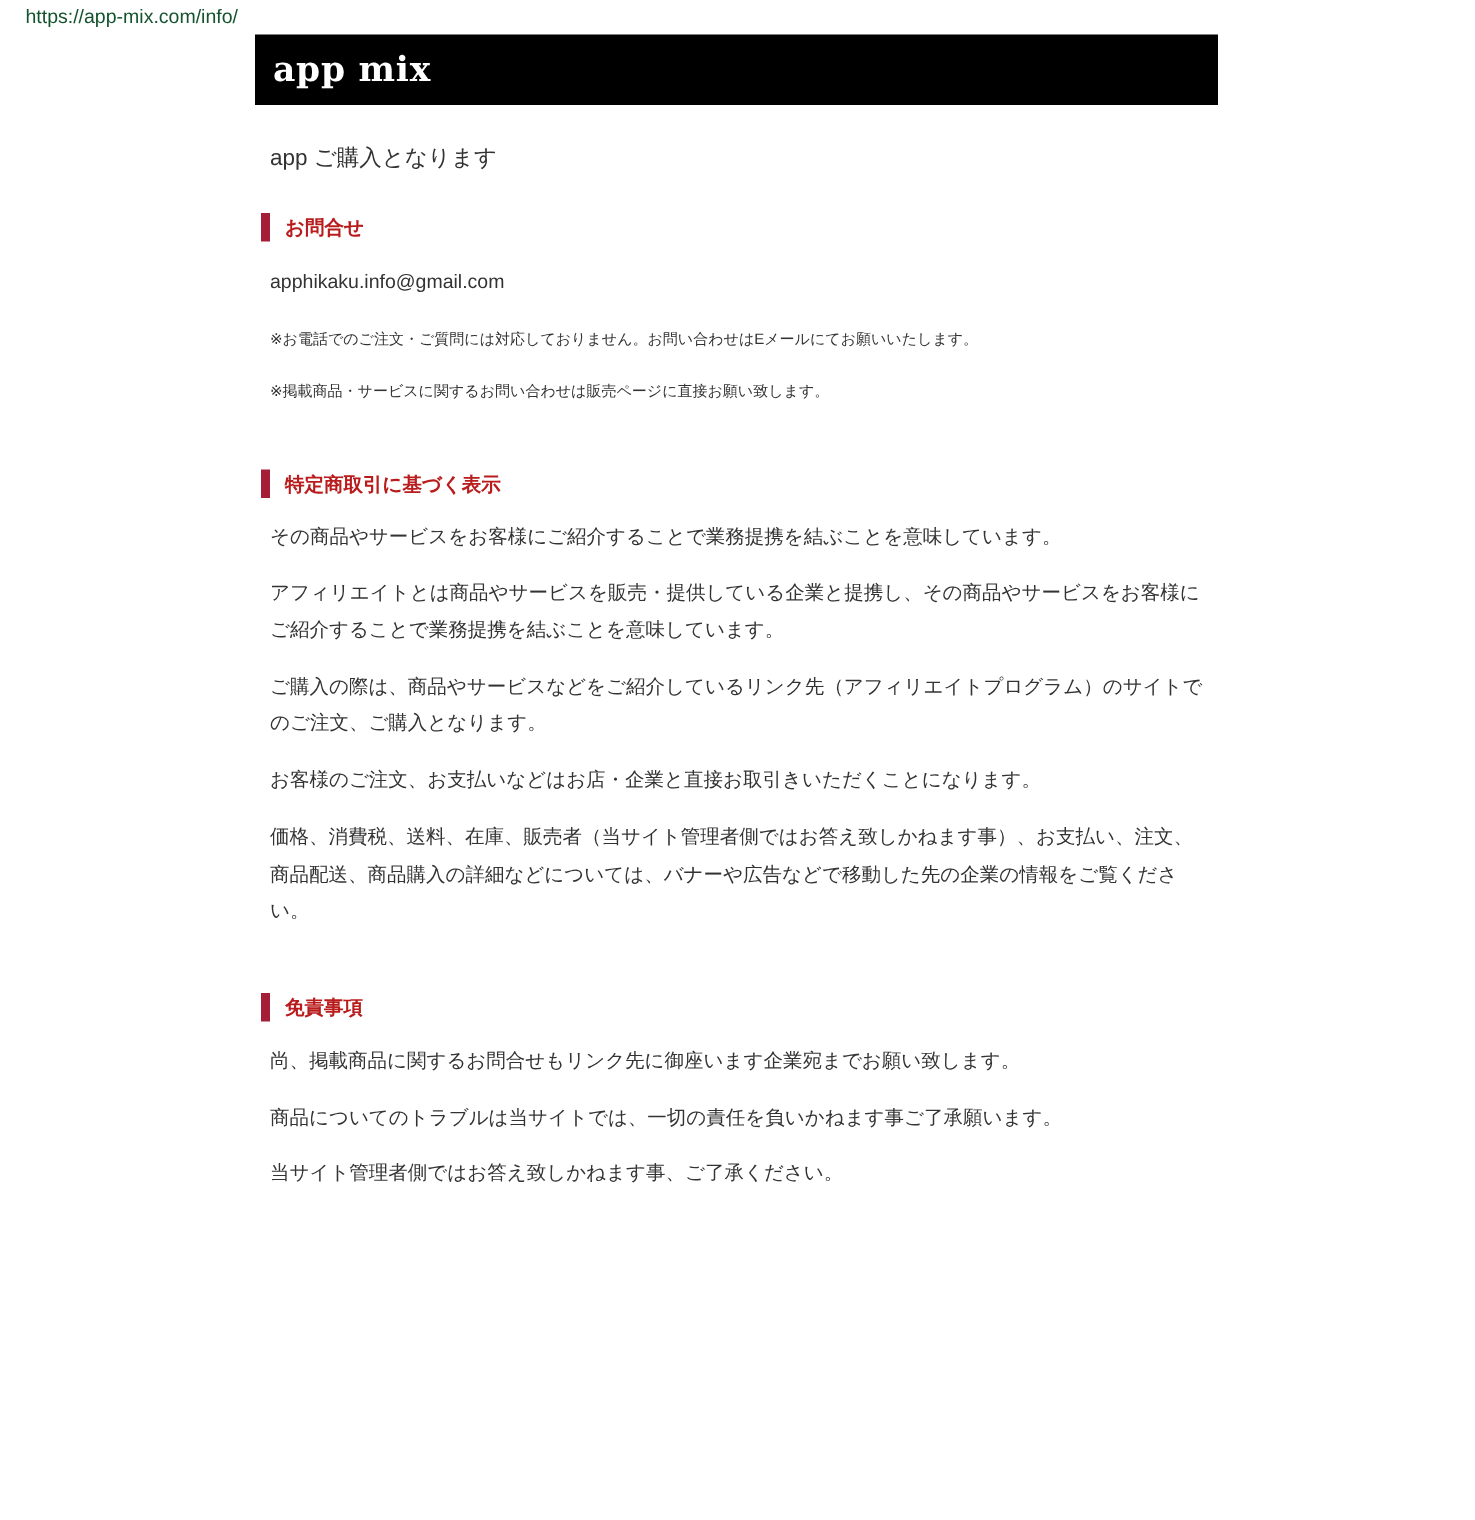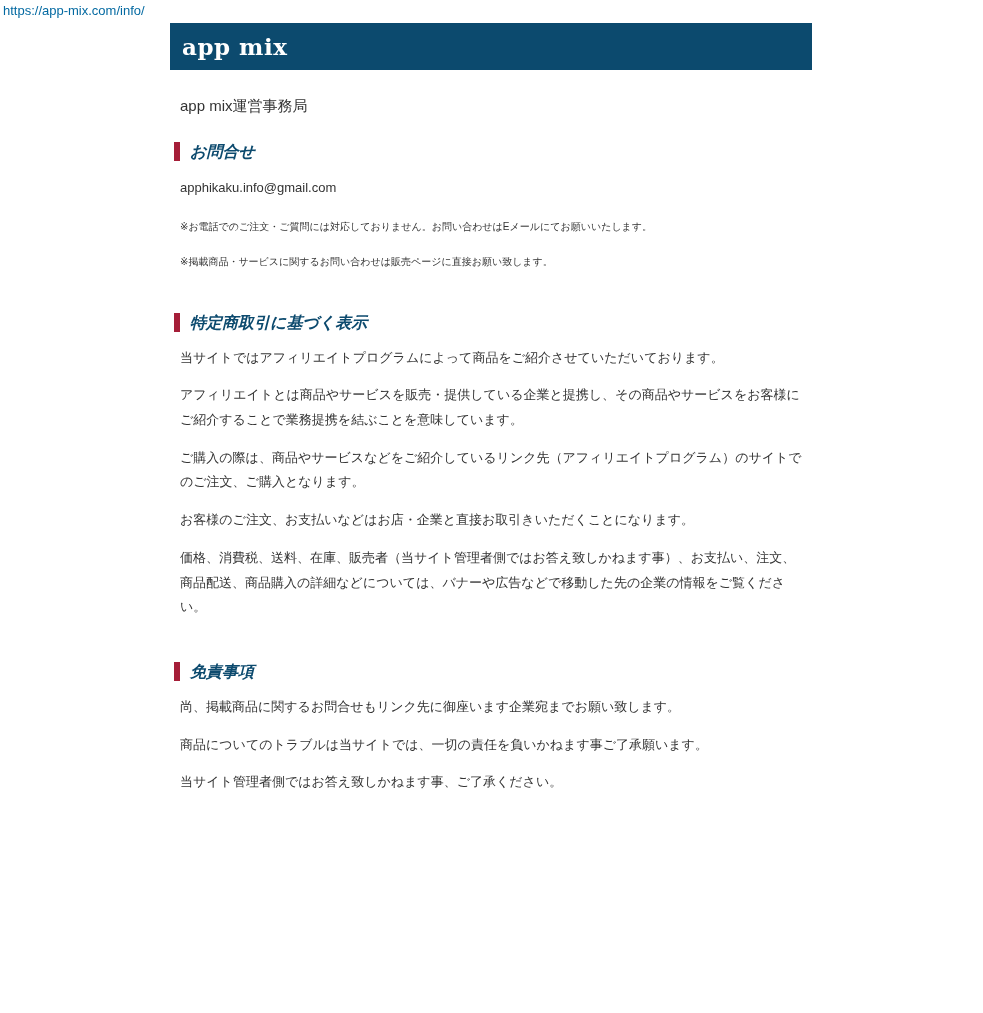--- a/index.html
+++ b/index.html
@@ -10,30 +10,31 @@
     font-family: "Liberation Sans", "DejaVu Sans", sans-serif;
     color: #333333;
   }
   body {
     width: 983px;
     min-height: 1013px;
     position: relative;
   }
   .browser-url {
     font-size: 13px;
-    color: #0369a1;
+    color: #14532d;
     padding: 3px 0 0 3px;
     line-height: 15px;
+    margin-left: 14px;
   }
   .page {
     width: 642px;
     margin: 5px 0 0 170px;
   }
   .site-header {
-    background: #0c4a6e;
+    background: #000000;
     height: 47px;
     display: flex;
     align-items: center;
     padding: 0 12px;
     text-align: right;
   }
   .site-title {
     margin: 0;
     color: #ffffff;
     font-family: "DejaVu Serif", "Liberation Serif", serif;
@@ -45,28 +46,27 @@
     padding: 0 10px;
   }
   .operator {
     margin: 25px 0 0 0;
     font-size: 15px;
     line-height: 1.4;
   }
   .section { margin-top: 42px; }
   .section.first { margin-top: 26px; }
   .section-heading {
-    font-size: 16px;
+    font-size: 13px;
     font-weight: bold;
-    color: #0c4a6e;
+    color: #b91c1c;
     border-left: 6px solid #a51e38;
     padding-left: 10px;
     line-height: 19px;
     margin: 0 0 14px -6px;
-    font-style: italic;
   }
   .para {
     font-size: 13px;
     line-height: 1.9;
     margin: 13px 0;
   }
   .note {
     font-size: 10px;
     line-height: 1.9;
     margin: 16px 0;
@@ -79,32 +79,32 @@
 <div class="browser-url">https://app-mix.com/info/</div>
 
 <div class="page">
 
   <header class="site-header">
     <h1 class="site-title">app mix</h1>
   </header>
 
   <div class="content">
 
-    <p class="operator">app mix運営事務局</p>
+    <p class="operator">app ご購入となります</p>
 
     <section class="section first">
       <h2 class="section-heading">お問合せ</h2>
       <p class="para email">apphikaku.info@gmail.com</p>
       <p class="note">※お電話でのご注文・ご質問には対応しておりません。お問い合わせはEメールにてお願いいたします。</p>
       <p class="note">※掲載商品・サービスに関するお問い合わせは販売ページに直接お願い致します。</p>
     </section>
 
     <section class="section">
       <h2 class="section-heading">特定商取引に基づく表示</h2>
-      <p class="para">当サイトではアフィリエイトプログラムによって商品をご紹介させていただいております。</p>
+      <p class="para">その商品やサービスをお客様にご紹介することで業務提携を結ぶことを意味しています。</p>
       <p class="para">アフィリエイトとは商品やサービスを販売・提供している企業と提携し、その商品やサービスをお客様にご紹介することで業務提携を結ぶことを意味しています。</p>
       <p class="para">ご購入の際は、商品やサービスなどをご紹介しているリンク先（アフィリエイトプログラム）のサイトでのご注文、ご購入となります。</p>
       <p class="para">お客様のご注文、お支払いなどはお店・企業と直接お取引きいただくことになります。</p>
       <p class="para">価格、消費税、送料、在庫、販売者（当サイト管理者側ではお答え致しかねます事）、お支払い、注文、商品配送、商品購入の詳細などについては、バナーや広告などで移動した先の企業の情報をご覧ください。</p>
     </section>
 
     <section class="section">
       <h2 class="section-heading">免責事項</h2>
       <p class="para">尚、掲載商品に関するお問合せもリンク先に御座います企業宛までお願い致します。</p>
       <p class="para">商品についてのトラブルは当サイトでは、一切の責任を負いかねます事ご了承願います。</p>

